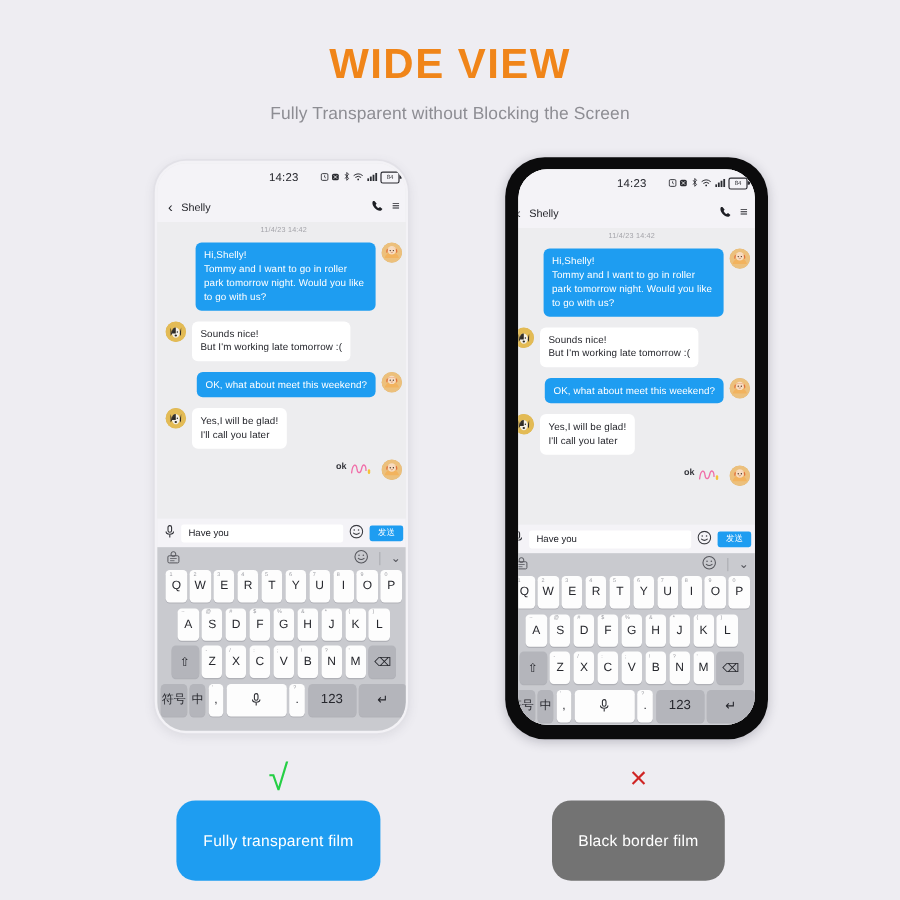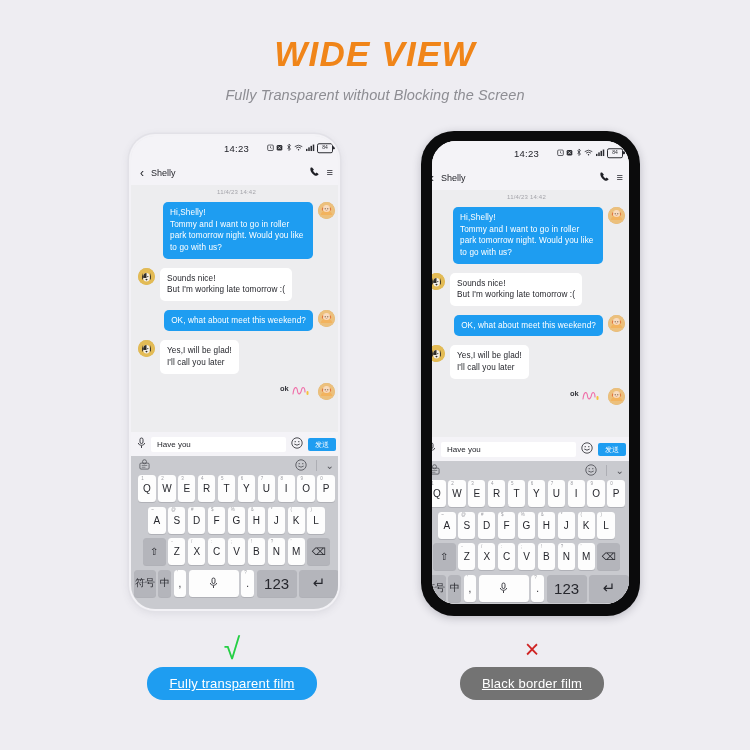--- a/index.html
+++ b/index.html
@@ -4,21 +4,21 @@
 <style>
   html,body{margin:0;padding:0;}
   body{
     width:750px;height:750px;
     background:#eeedf2;
     font-family:"Liberation Sans", sans-serif;
     overflow:hidden;
     position:relative;
   }
   
-  .hero{ position:absolute; top:0; left:0; width:750px; text-align:center;font-style:italic; }
+  .hero{ position:absolute; top:0; left:0; width:750px; text-align:center; }
   .hero-title{
     margin:0; padding-top:34px;
     font-size:35px; font-weight:bold; letter-spacing:1.2px;
     color:#f08519;
   }
   .hero-sub{
     margin:0; padding-top:13px;
     font-size:14.5px; color:#8d8d93; letter-spacing:.1px;
   }
 
@@ -144,35 +144,35 @@
   .key{
     position:relative; width:17.3px; height:27px; background:#fdfdfd;
     border-radius:3.5px; display:flex; align-items:center; justify-content:center;
     font-size:10px; color:#26272d; box-shadow:0 1px 0 rgba(120,120,130,.3);
   }
   .key .sup{ position:absolute; top:1.5px; left:3px; font-size:4.5px; color:#9b9ca2; line-height:1;}
   .key.fn{ background:#b4b5bb; color:#26272d; }
   .key.wide{ width:23px; }
   .key.space{ width:55px; }
   .key.sym{ width:24px; font-size:9px; }
-  .key.num{ width:44px; font-size:15px; }
+  .key.num{ width:44px; font-size:11px; }
   .key.half{ width:14px; }
   .key .cn{ font-size:10px; }
 
   
   .foot{ position:absolute; top:631px; left:0; width:750px; height:119px; }
   .foot-col{ position:absolute; width:310px; text-align:center; }
   .foot-col.l{ left:77px; }
   .foot-col.r{ left:377px; }
   .mark{ height:36px; display:flex; align-items:center; justify-content:center; }
   .mark.ok{ font-size:30px; color:#25cf45; line-height:1; }
   .mark.no{ font-size:25px; color:#cf2424; line-height:1; font-weight:500;}
   .pill{
-    display:inline-block; border-radius:16px; padding:9px 22px;
-    font-size:13px; color:#fff; letter-spacing:.2px;text-decoration:underline;
+    display:inline-block; border-radius:16px; padding:26px 22px;
+    font-size:13px; color:#fff; letter-spacing:.2px;
   }
   .pill.blue{ background:#1e9df1; }
   .pill.gray{ background:#737373;text-align:right; }
 </style>
 </head>
 <body>
 
 <div class="hero">
   <h1 class="hero-title">WIDE VIEW</h1>
   <p class="hero-sub">Fully Transparent without Blocking the Screen</p>

